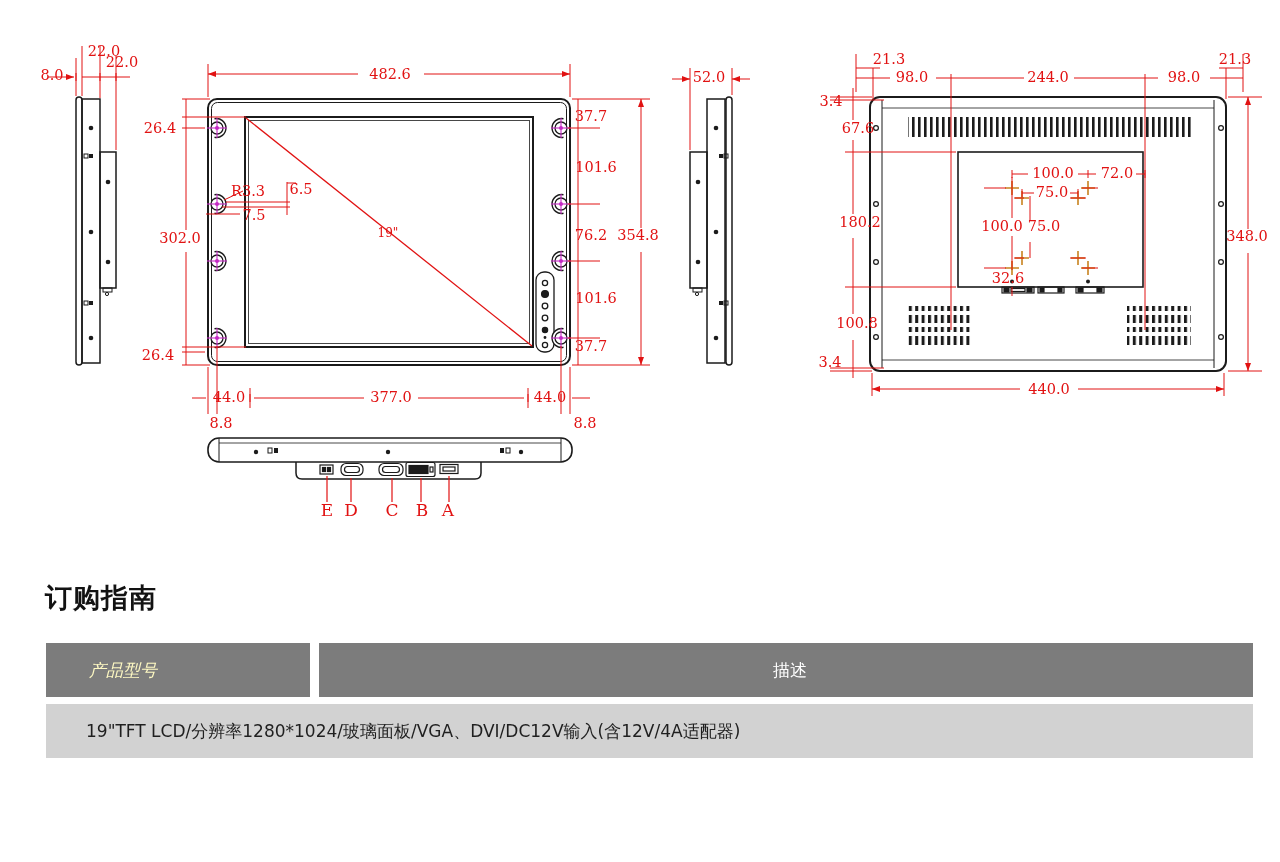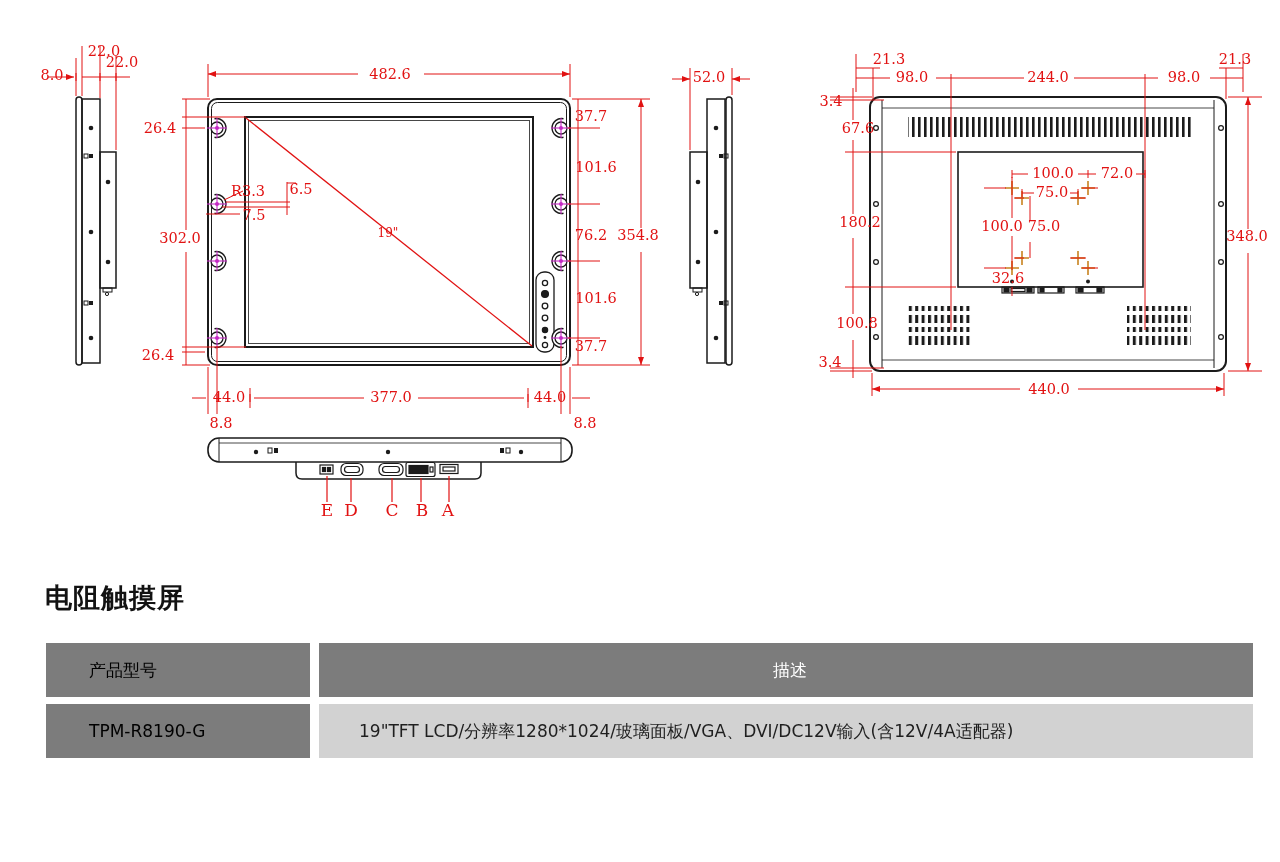--- a/index.html
+++ b/index.html
@@ -5,21 +5,21 @@
   html,body{margin:0;padding:0;}
   body{width:1280px;height:862px;position:relative;background:#ffffff;
        font-family:"DejaVu Sans","Liberation Sans",sans-serif;overflow:hidden;}
   svg{position:absolute;left:0;top:0;}
   svg text{font-family:"DejaVu Serif","Liberation Serif",serif;}
   .section-title{position:absolute;left:45px;top:580px;margin:0;
        font-size:27px;font-weight:700;color:#121212;letter-spacing:1px;}
   .order-table{position:absolute;left:46px;top:643px;width:1207px;}
   .t-row{display:flex;margin-bottom:7px;}
   .cell{height:54px;display:flex;align-items:center;box-sizing:border-box;font-size:17px;}
-  .c-model{width:264px;background:#7c7c7c;color:#000000;padding-left:43px;margin-right:9px;flex:none;}
+  .c-model{width:264px;background:#7c7c7c;color:#fef9c3;padding-left:43px;margin-right:9px;flex:none;font-style:italic;}
   .c-desc{flex:1;background:#d2d2d2;color:#1f1f1f;padding-left:40px;}
   .t-row.hdr .c-desc{background:#7c7c7c;color:#ffffff;justify-content:center;padding-left:8px;}
 </style>
 </head>
 <body>
 
 <svg width="1280" height="545" viewBox="0 0 1280 545">
   <defs>
     <marker id="arr" markerWidth="9" markerHeight="6" refX="8" refY="3" orient="auto">
       <path d="M0,0 L8,3 L0,6 z" fill="#e11212"></path>
@@ -367,24 +367,23 @@
       <text x="1049" y="394" text-anchor="middle" font-size="14.5" fill="#e11212">440.0</text>
       <text x="1053" y="178" text-anchor="middle" font-size="14.5" fill="#e11212">100.0</text>
       <text x="1117" y="178" text-anchor="middle" font-size="14.5" fill="#e11212">72.0</text>
       <text x="1052" y="197" text-anchor="middle" font-size="14.5" fill="#e11212">75.0</text>
       <text x="1002" y="231" text-anchor="middle" font-size="14.5" fill="#e11212">100.0</text>
       <text x="1044" y="231" text-anchor="middle" font-size="14.5" fill="#e11212">75.0</text>
       <text x="1008" y="283" text-anchor="middle" font-size="14.5" fill="#e11212">32.6</text>
     </g>
 </svg>
 
-<h2 class="section-title">电阻触摸屏</h2>
+<h2 class="section-title">订购指南</h2>
 
 <div class="order-table">
   <div class="t-row hdr">
     <div class="cell c-model">产品型号</div>
     <div class="cell c-desc">描述</div>
   </div>
   <div class="t-row">
-    <div class="cell c-model">TPM-R8190-G</div>
     <div class="cell c-desc">19"TFT LCD/分辨率1280*1024/玻璃面板/VGA、DVI/DC12V输入(含12V/4A适配器)</div>
   </div>
 </div>
 
 </body></html>

